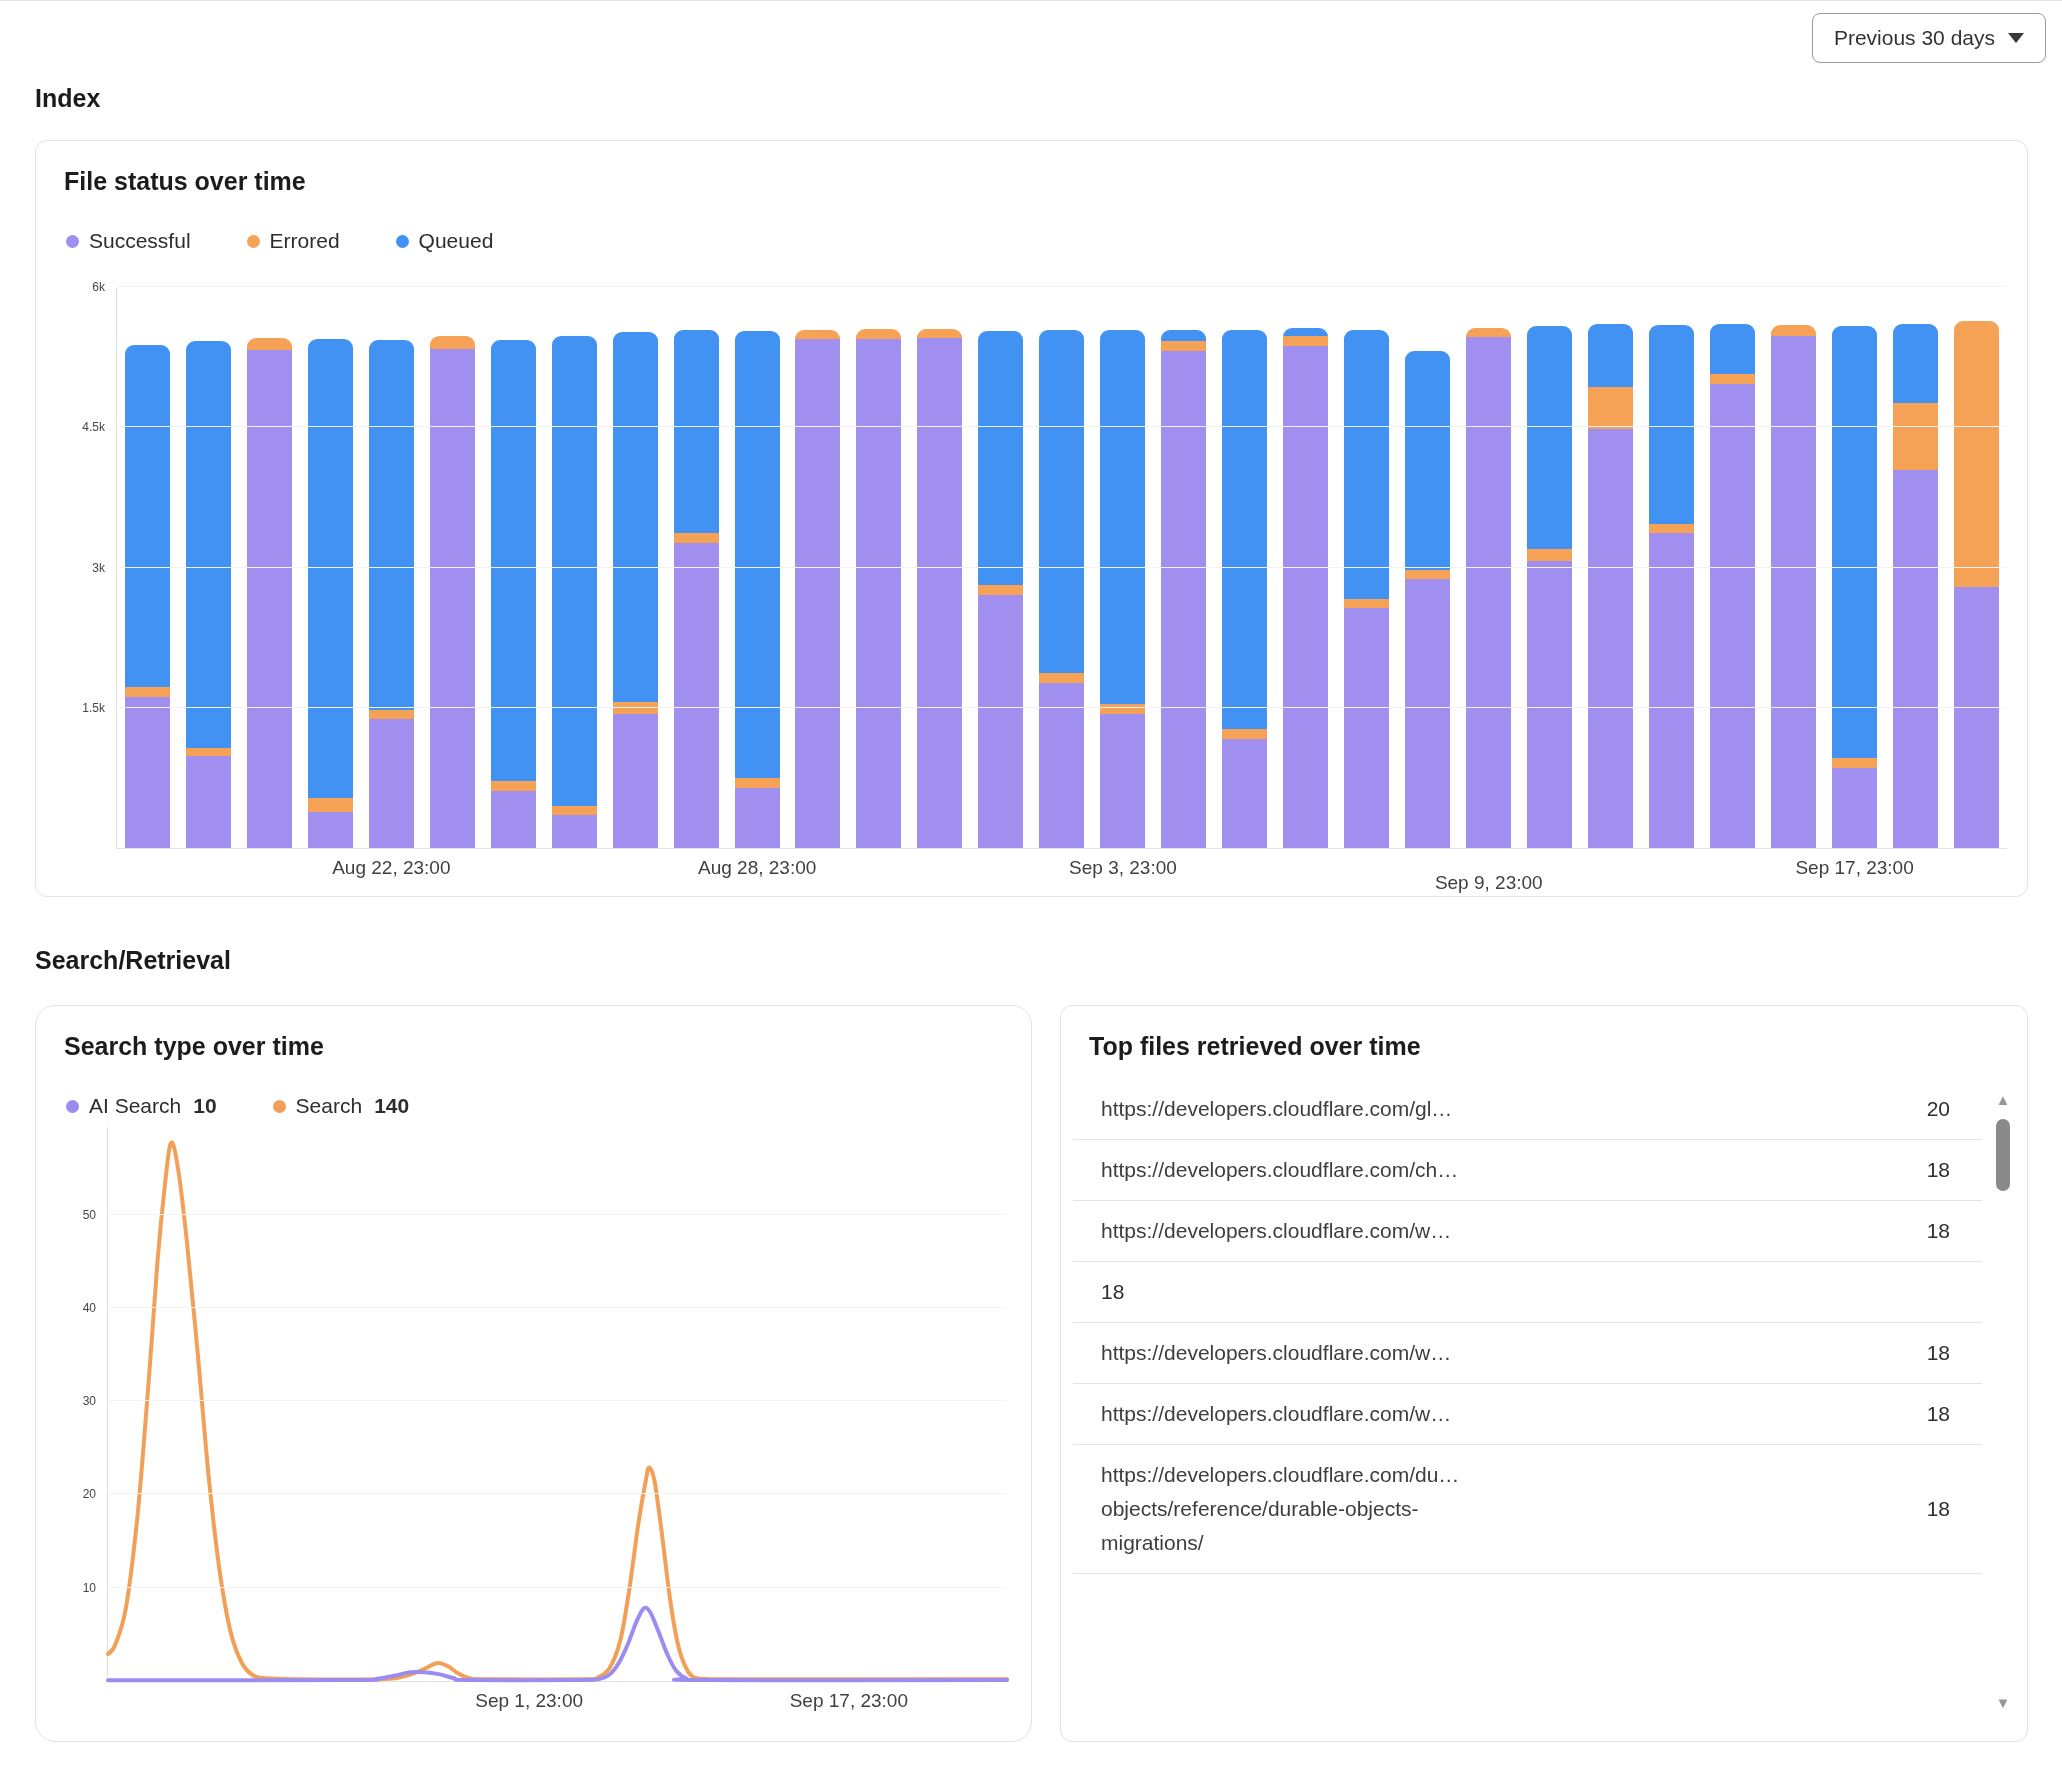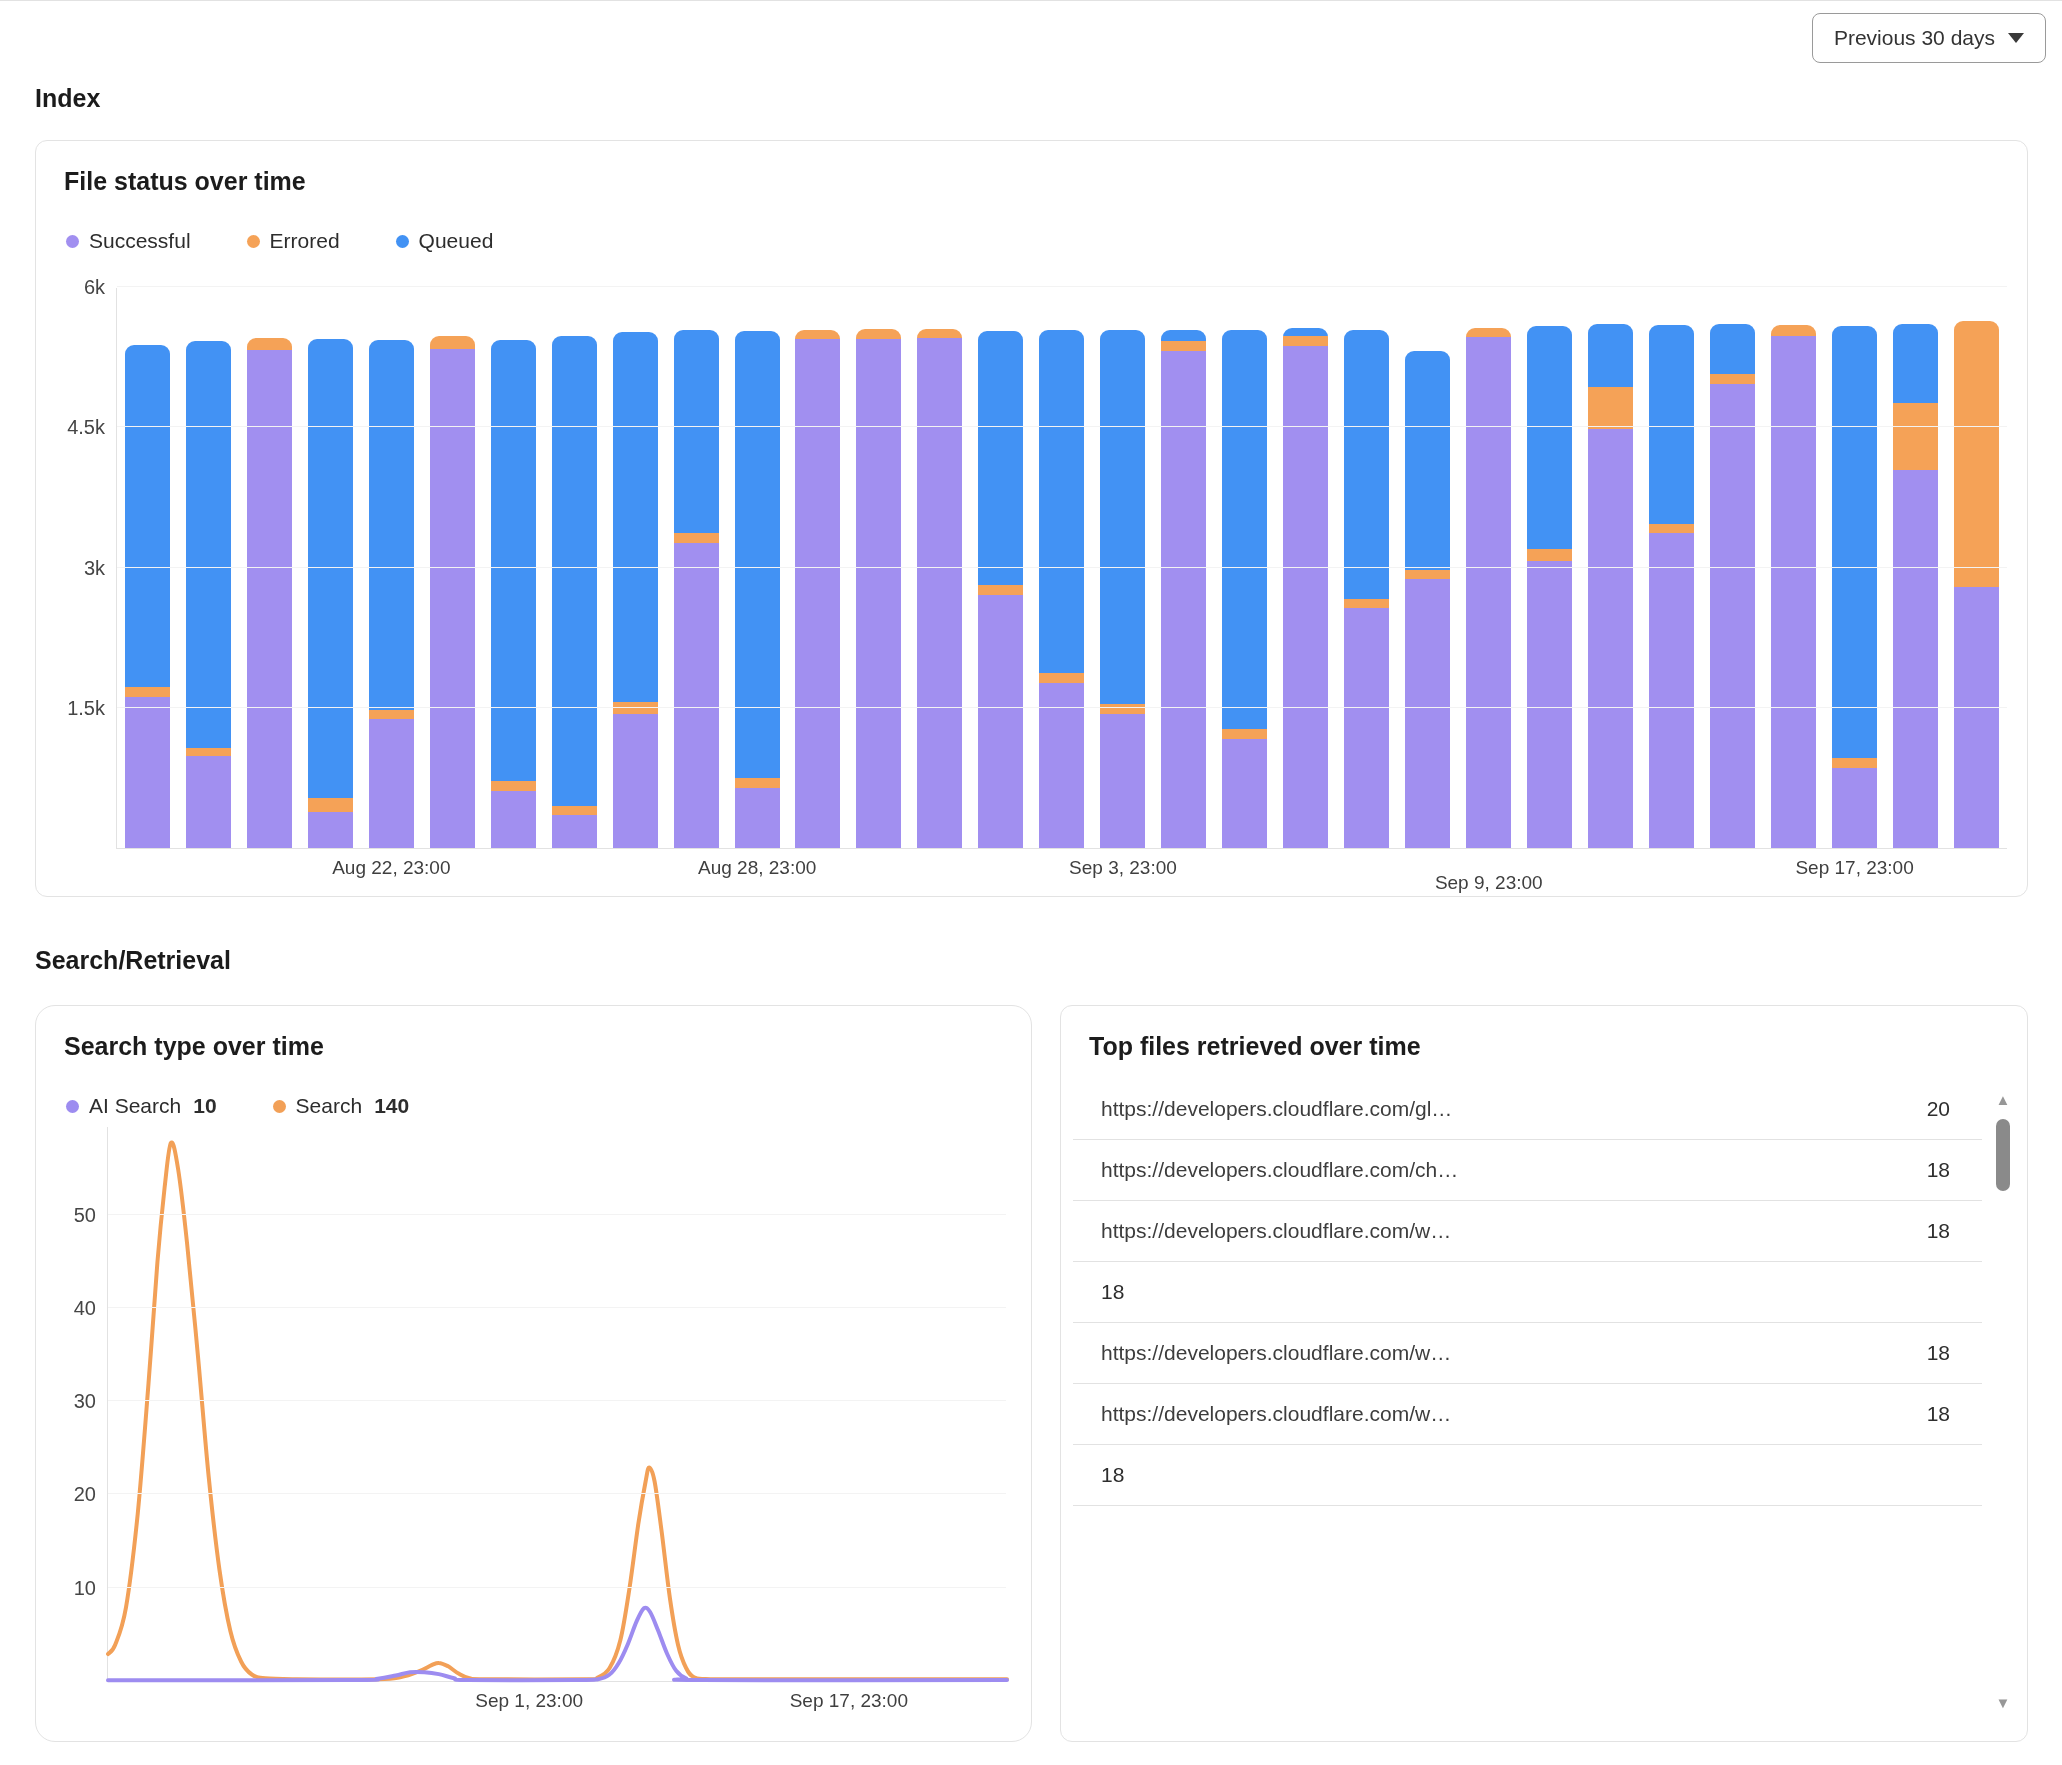--- a/index.html
+++ b/index.html
@@ -30,21 +30,21 @@
   #legend-bar  { top:88px; }
   #legend-line { top:88px; }
   .legend-item { display:flex; align-items:center; gap:10px; font-size:21px; color:#2d2d2d; cursor:pointer; }
   .legend-dot { width:13px; height:13px; border-radius:50%; flex:0 0 13px; }
   .legend-count { font-weight:700; margin-left:2px; }
 
   
   .plot { position:absolute; border-left:1px solid #e2e2e2; border-bottom:1px solid #e2e2e2; }
   #bar-plot { left:80px; top:147px; right:20px; height:561px; }
   .gridline { position:absolute; left:0; right:0; height:1px; background:#f3f3f3; }
-  .ytick { position:absolute; left:-64px; width:52px; text-align:right; font-size:20px; color:#454545;
+  .ytick { position:absolute; left:-64px; width:52px; text-align:right; font-size:12px; color:#454545;
     height:20px; line-height:20px; }
   .bars { position:absolute; left:0; right:0; top:0; bottom:0; display:flex; align-items:flex-end;
     justify-content:space-around; }
   .bar { width:45px; flex:0 0 45px; display:flex; flex-direction:column;
     border-radius:9px 9px 0 0; overflow:hidden; }
   .bar > div { width:100%; }
   .xlabels { position:absolute; left:0; right:0; top:100%; height:30px; }
   .xlabel { position:absolute; top:9px; transform:translateX(-50%); white-space:nowrap;
     font-size:19px; color:#3f3f3f; }
 
@@ -327,20 +327,23 @@
           </div>
           <div class="trow">
             <div class="fname">https://developers.cloudflare.com/w…</div>
             <div class="fcount">18</div>
           </div>
           <div class="trow">
             <div class="fname">https://developers.cloudflare.com/w…</div>
             <div class="fcount">18</div>
           </div>
           <div class="trow">
+            <div class="fname">https://developers.cloudflare.com/du…
+objects/reference/durable-objects-
+migrations/</div>
             <div class="fcount">18</div>
           </div>
         </div>
     </div>
     <div class="sbar">
       <div class="sbar-arrow sbar-up">▲</div>
       <div class="sbar-thumb"></div>
       <div class="sbar-arrow sbar-down">▼</div>
     </div>
   </section>

